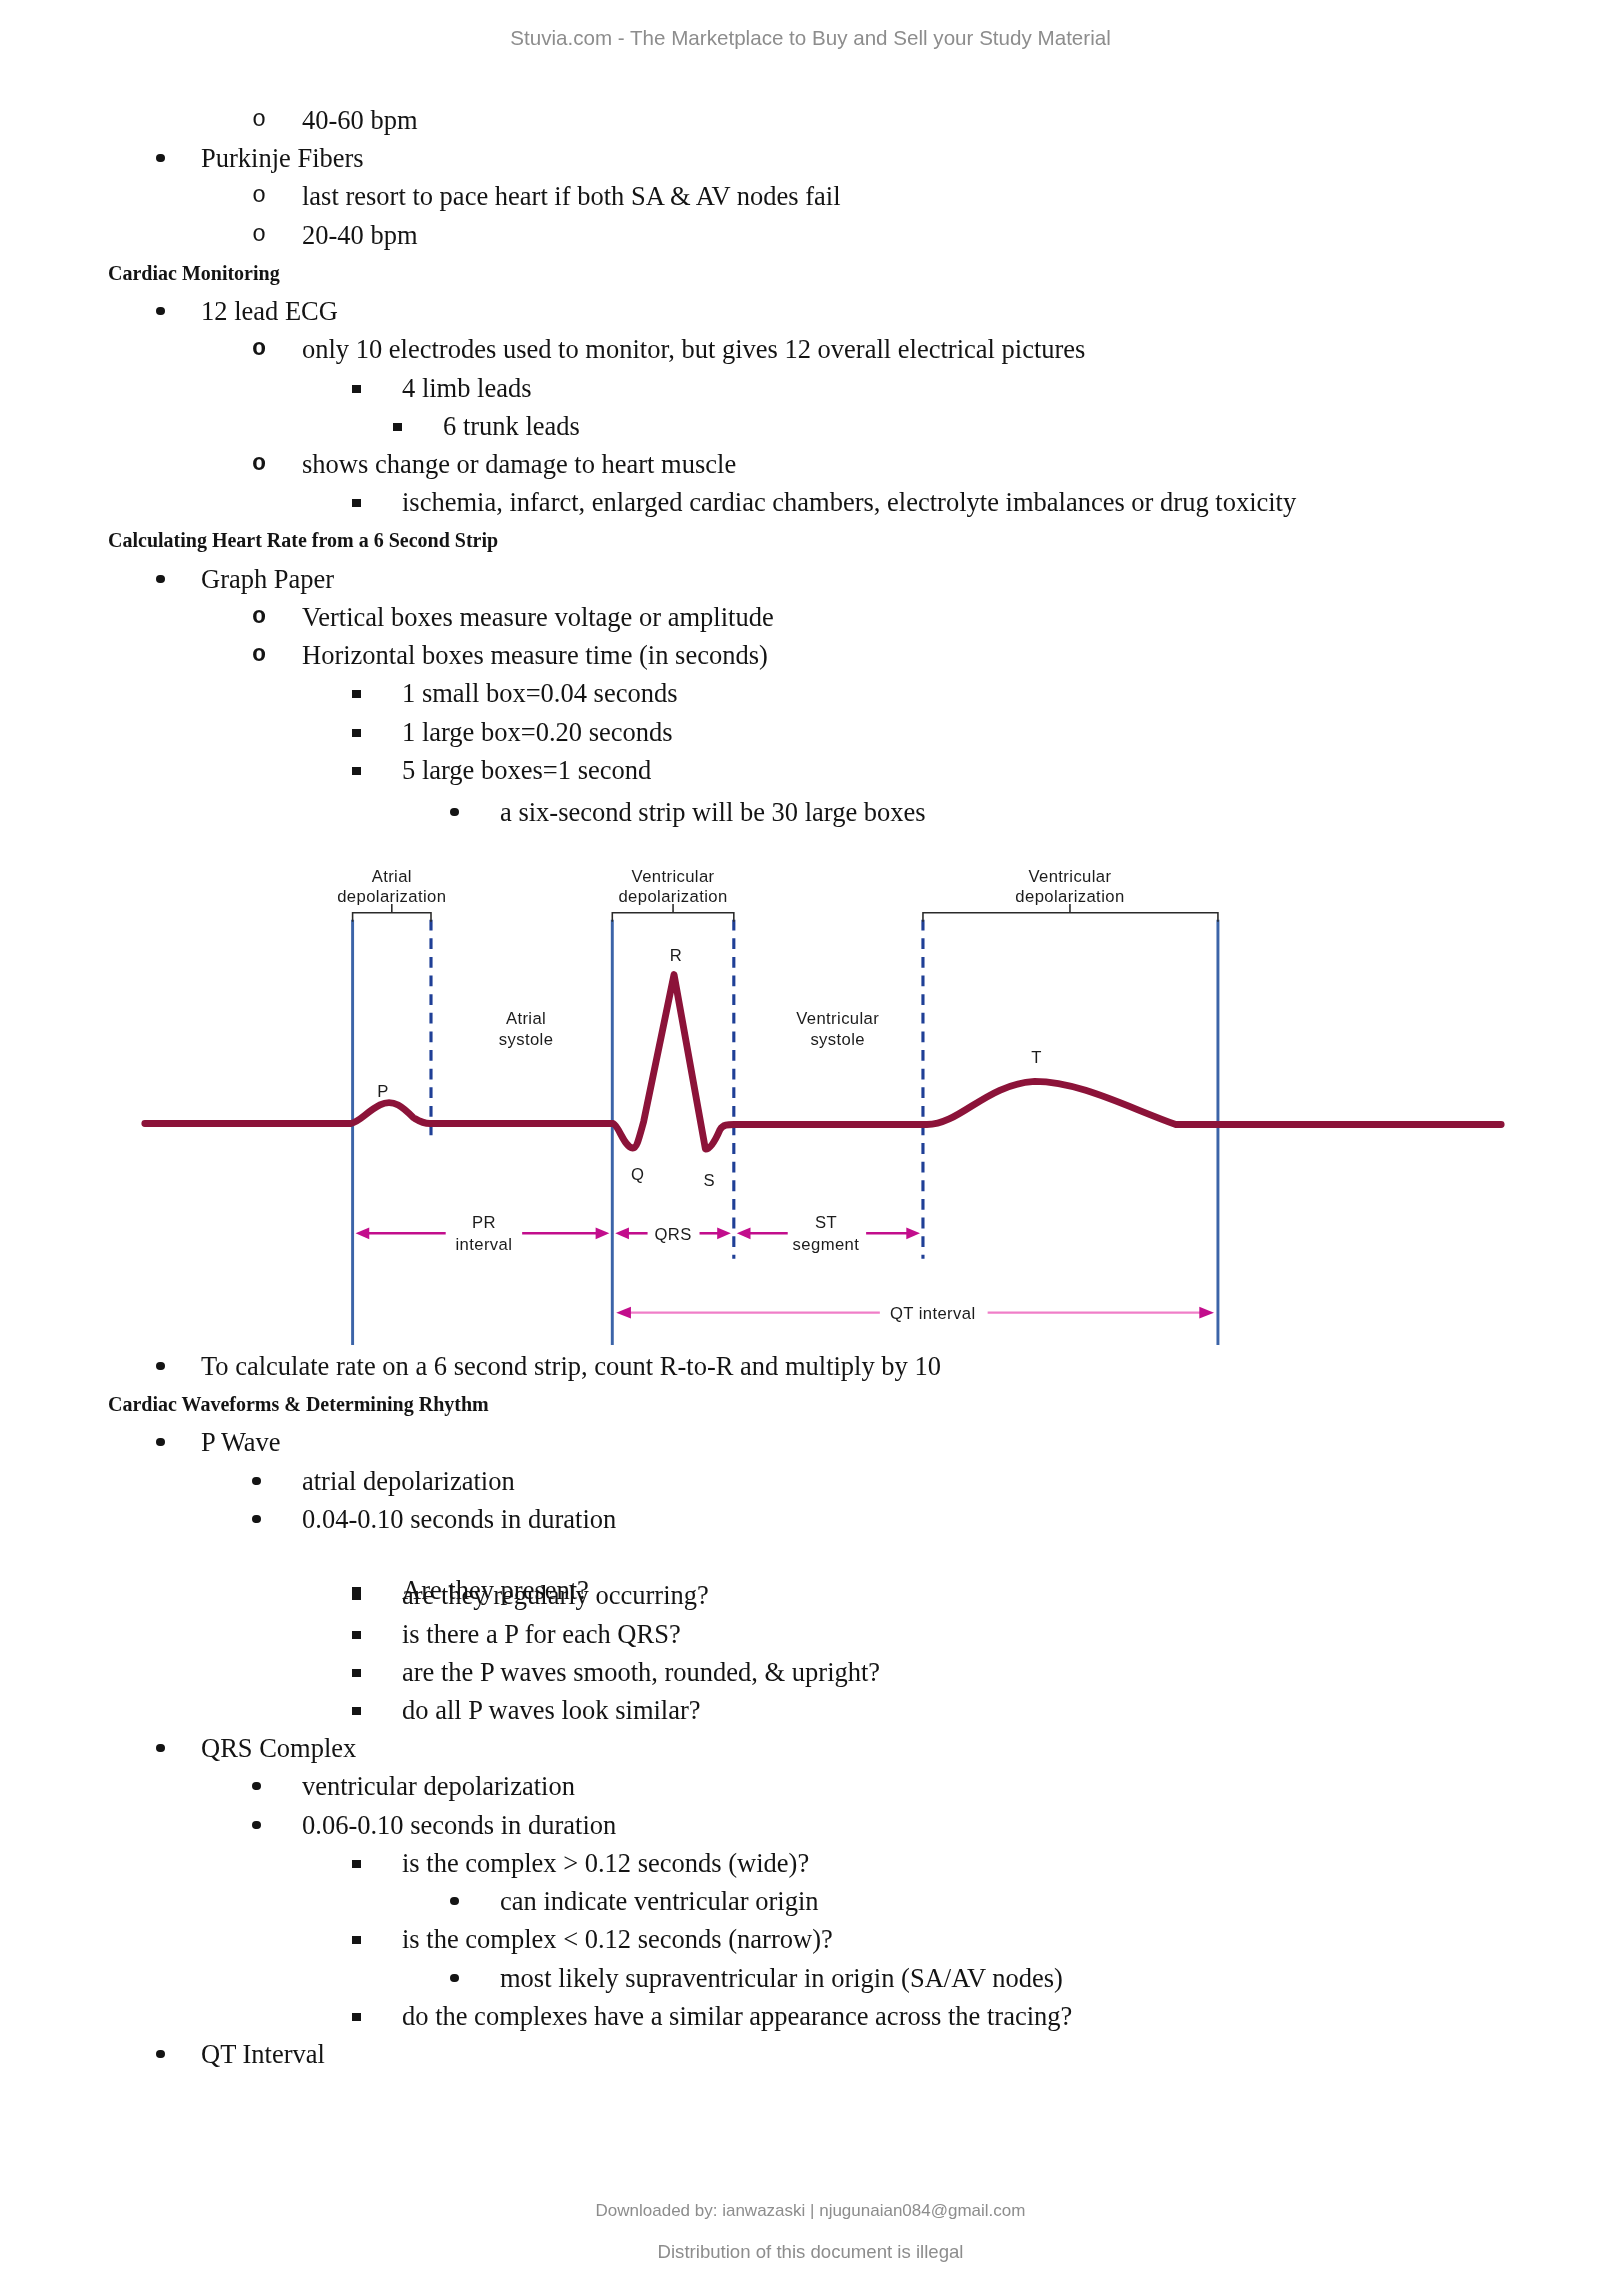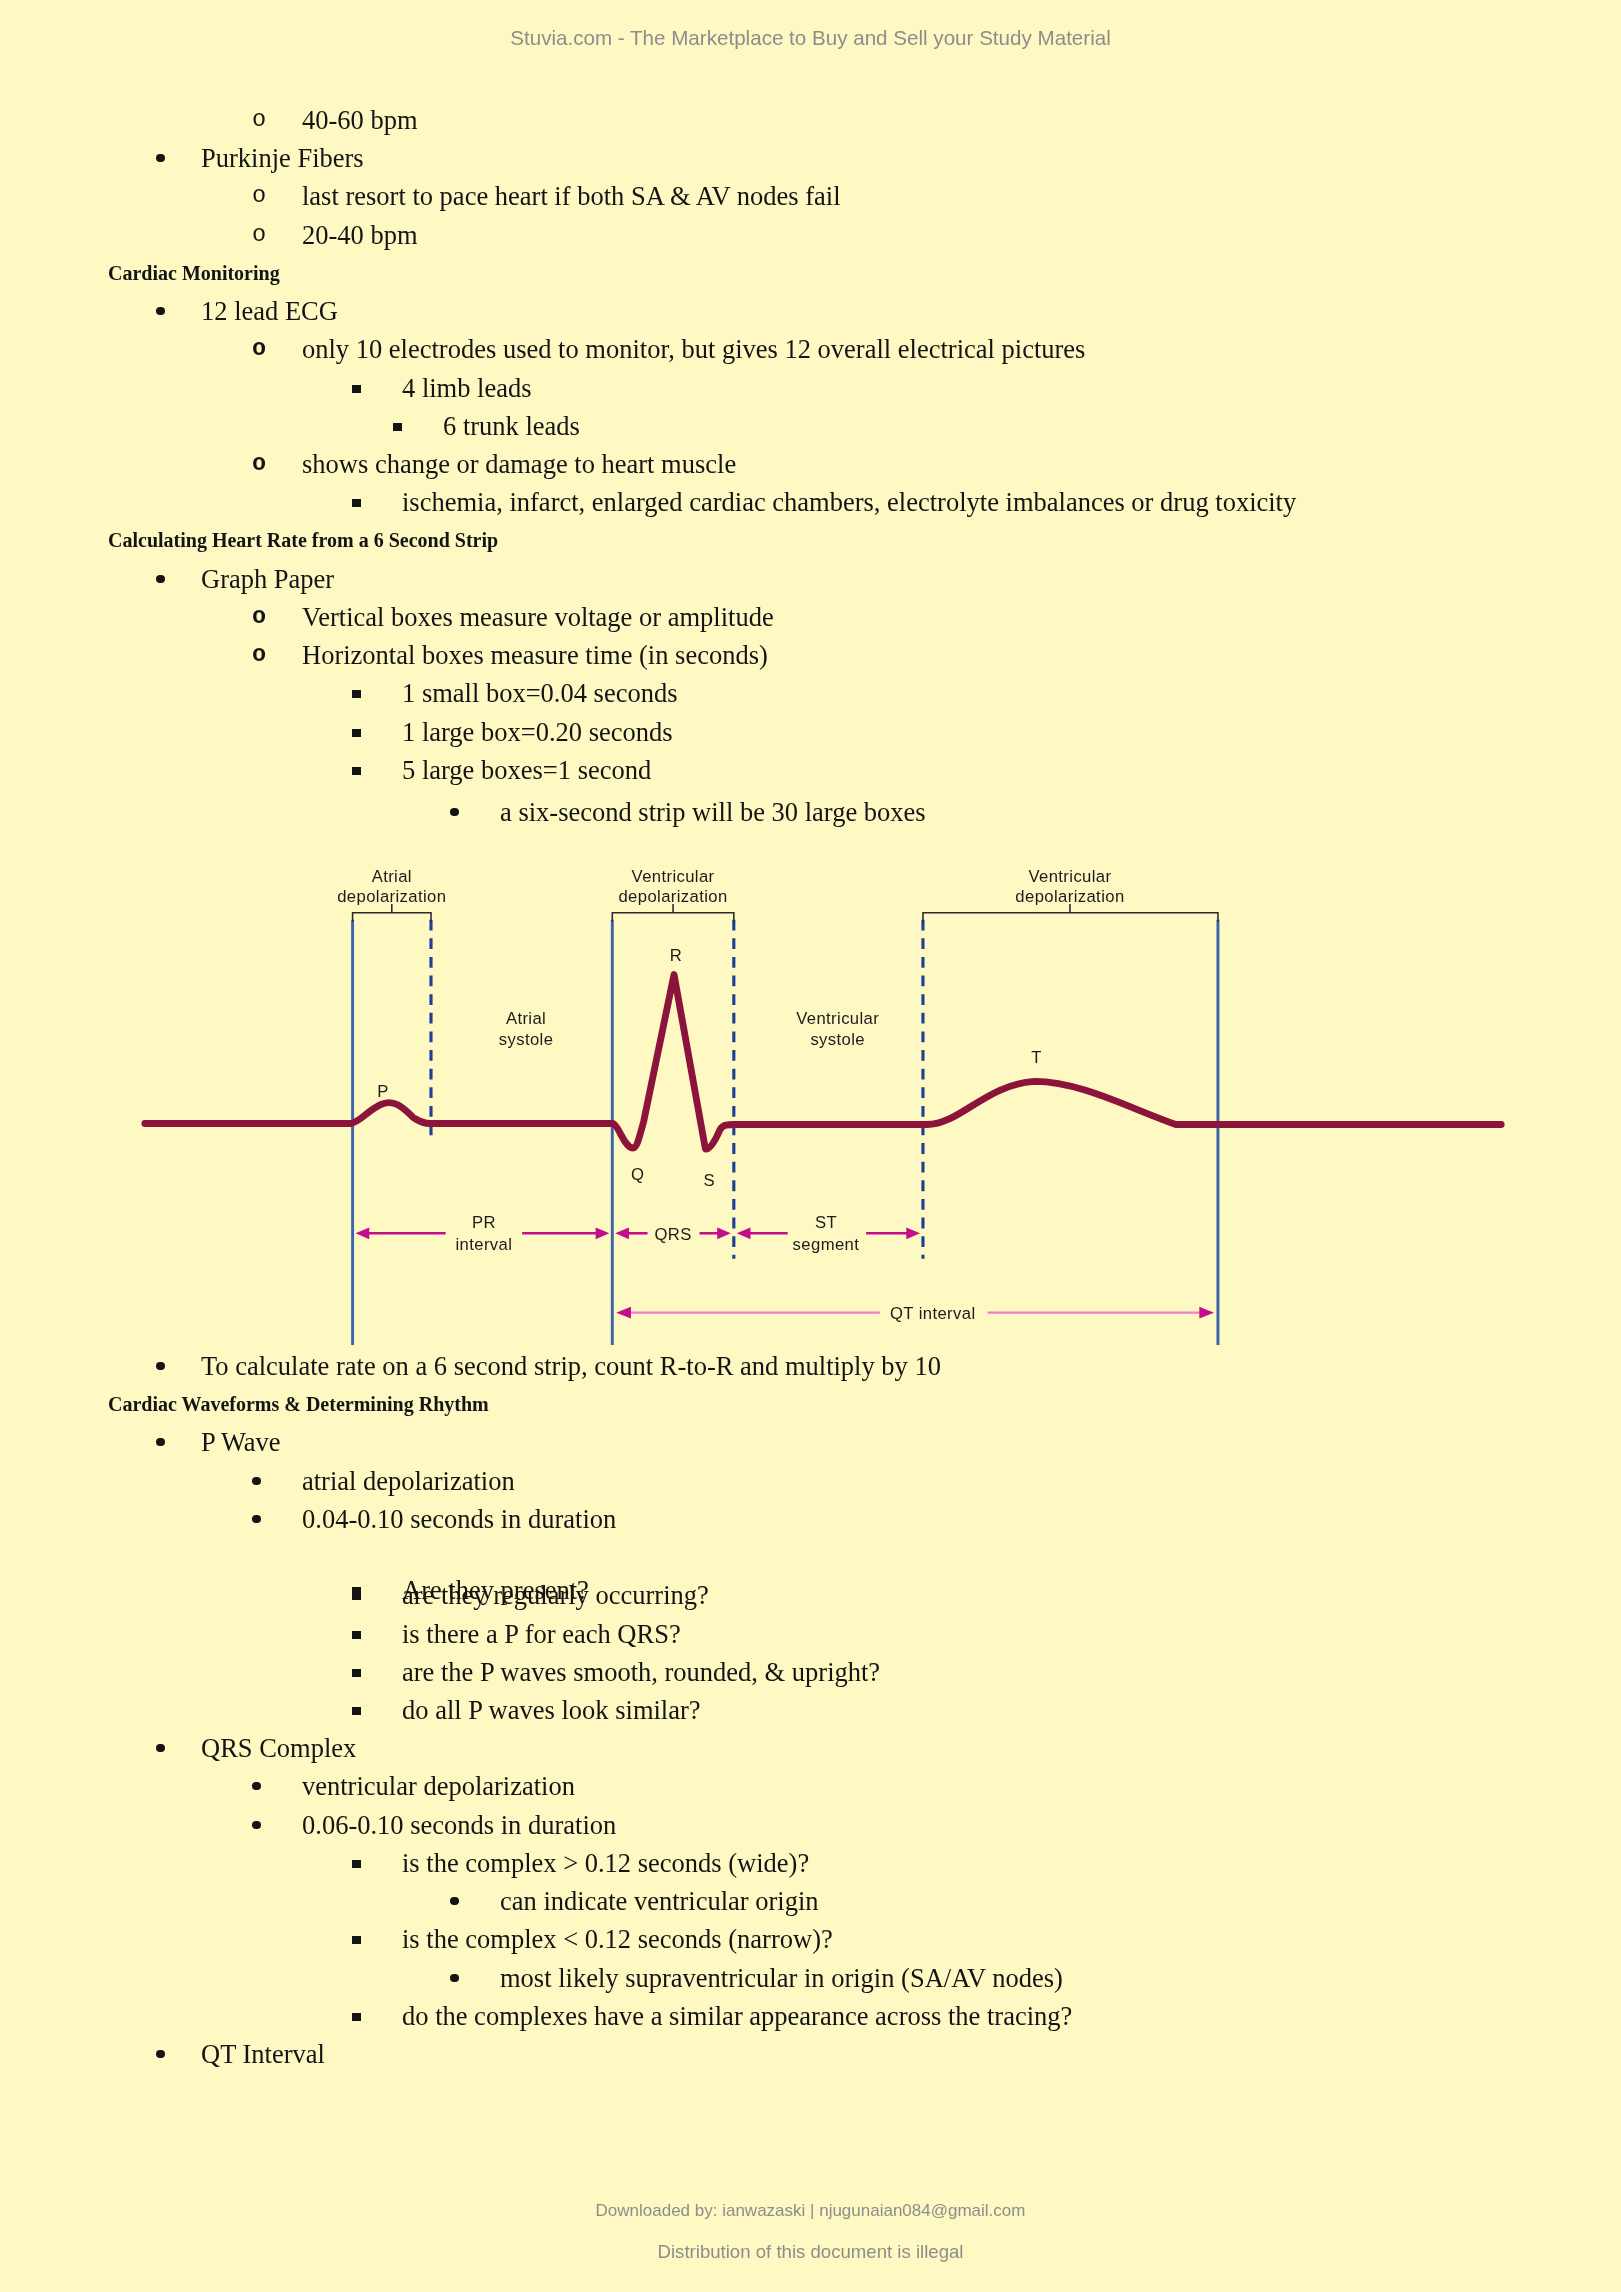--- a/index.html
+++ b/index.html
@@ -1,17 +1,17 @@
 <!DOCTYPE html>
 <html><head>
 <meta charset="utf-8">
 <style>
   html,body{margin:0;padding:0;background:#e8e8e8;}
   #page{
-    position:relative;width:1621px;height:2293px;background:#fef9c3;
+    position:relative;width:1621px;height:2293px;background:#ffffff;
     margin:0 auto;overflow:hidden;
     font-family:"Liberation Serif", serif;color:#141414;
   }
   .hdr,.ftr{
     position:absolute;left:0;right:0;text-align:center;
     font-family:"Liberation Sans", sans-serif;color:#8d8d8d;
   }
   .hdr{top:25.5px;font-size:20.6px;}
   .ftr1{top:2201px;font-size:17px;}
   .ftr2{top:2241px;font-size:18.6px;}

